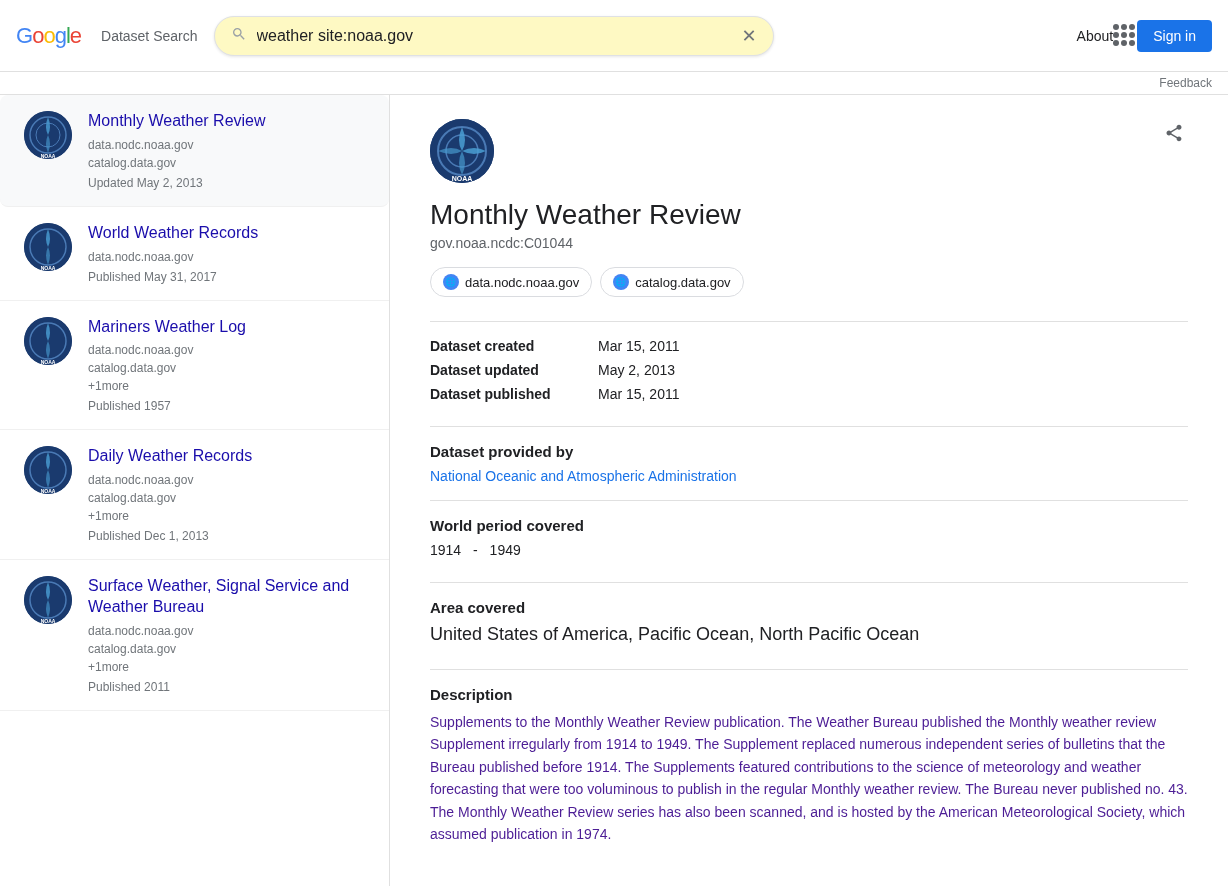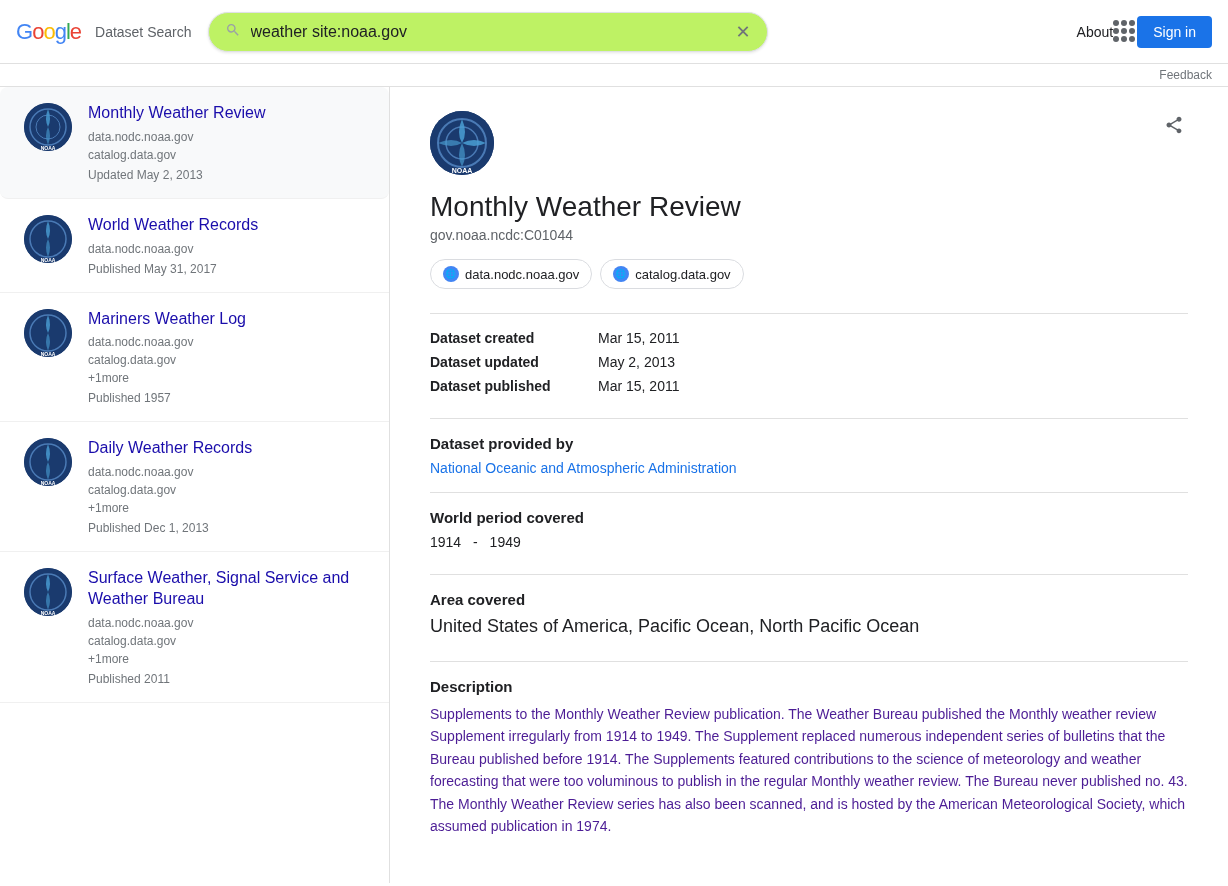--- a/index.html
+++ b/index.html
@@ -4,21 +4,21 @@
   <style>
     * { box-sizing: border-box; margin: 0; padding: 0; }
     body { font-family: Arial, sans-serif; font-size: 14px; color: #202124; background: #fff; }
 
     
     .header {
       display: flex;
       align-items: center;
       padding: 8px 16px;
       border-bottom: 1px solid #e0e0e0;
-      height: 64px;
+      height: 72px;
       gap: 16px;
     }
     .logo {
       display: flex;
       align-items: center;
       gap: 6px;
       flex-shrink: 0;
     }
     .logo-google {
       font-size: 22px;
@@ -27,31 +27,31 @@
     }
     .logo-g { color: #4285F4; }
     .logo-o1 { color: #EA4335; }
     .logo-o2 { color: #FBBC05; }
     .logo-g2 { color: #4285F4; }
     .logo-l { color: #34A853; }
     .logo-e { color: #EA4335; }
     .logo-dataset {
       font-size: 14px;
       color: #5f6368;
-      margin-left: 8px;
+      margin-left: 14px;
     }
     .search-bar {
       display: flex;
       align-items: center;
       border: 1px solid #dfe1e5;
       border-radius: 24px;
       padding: 8px 16px;
       flex: 1;
       max-width: 560px;
-      background: #bef264;
+      background: #fef9c3;
       box-shadow: 0 1px 3px rgba(0,0,0,0.1);
     }
     .search-icon-wrap {
       color: #9aa0a6;
       margin-right: 10px;
       font-size: 16px;
     }
     .search-input {
       border: none;
       outline: none;

